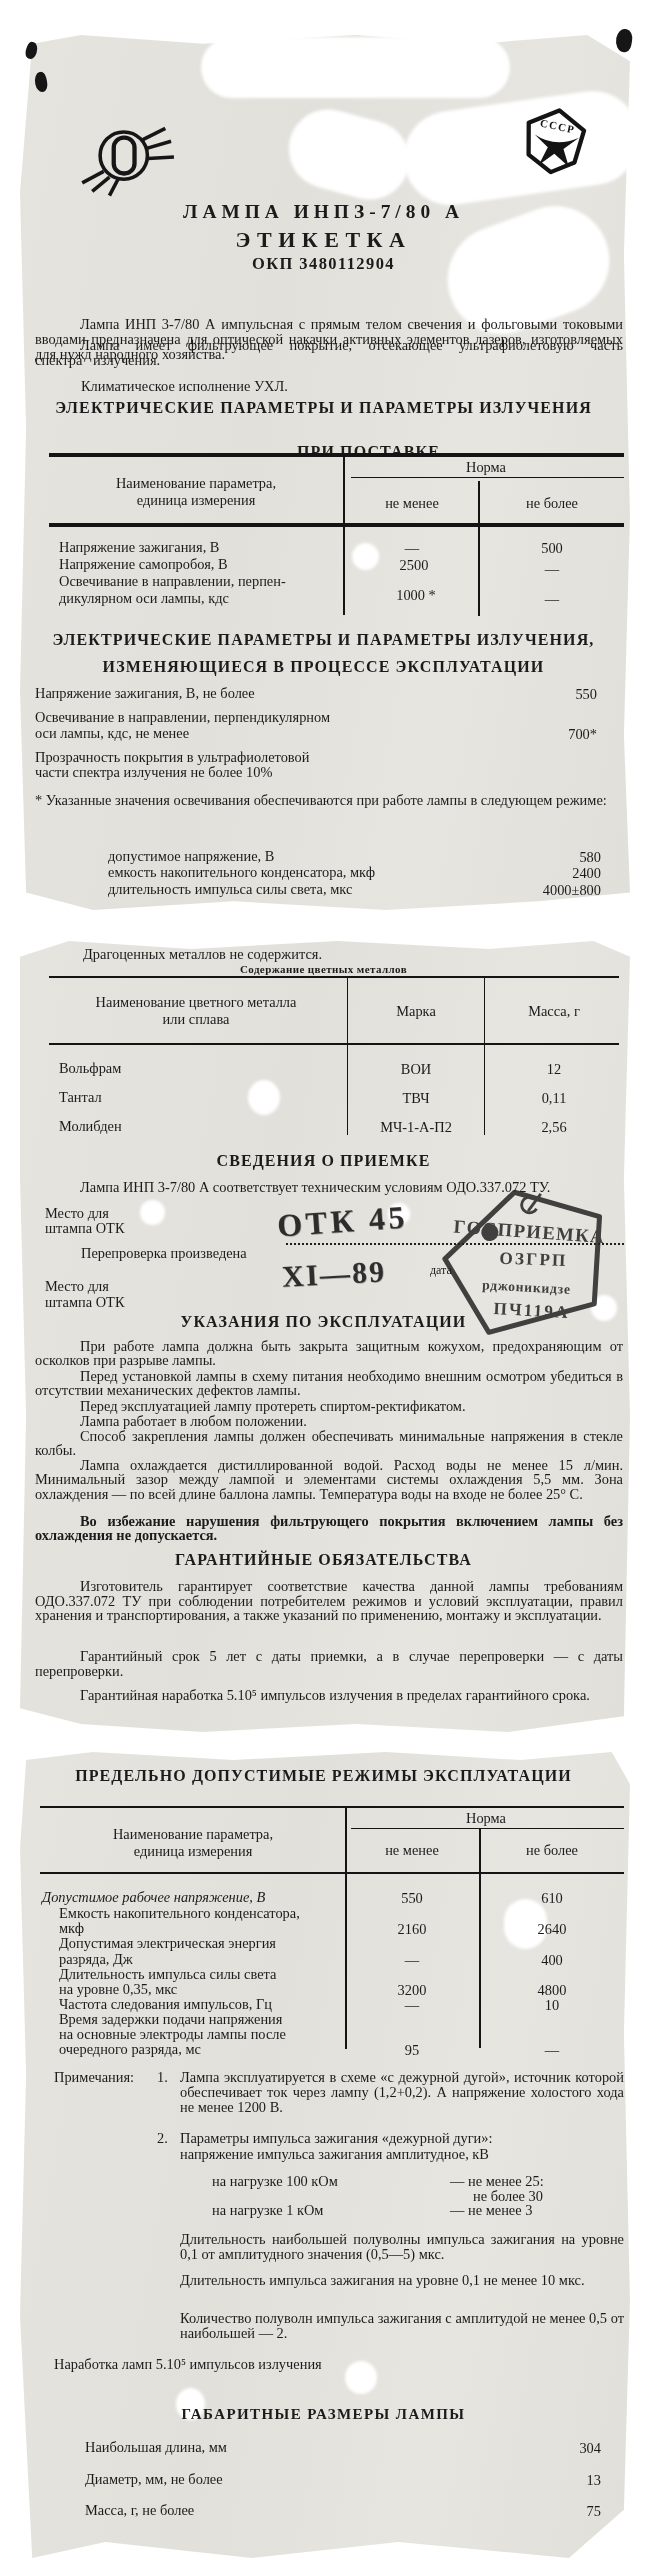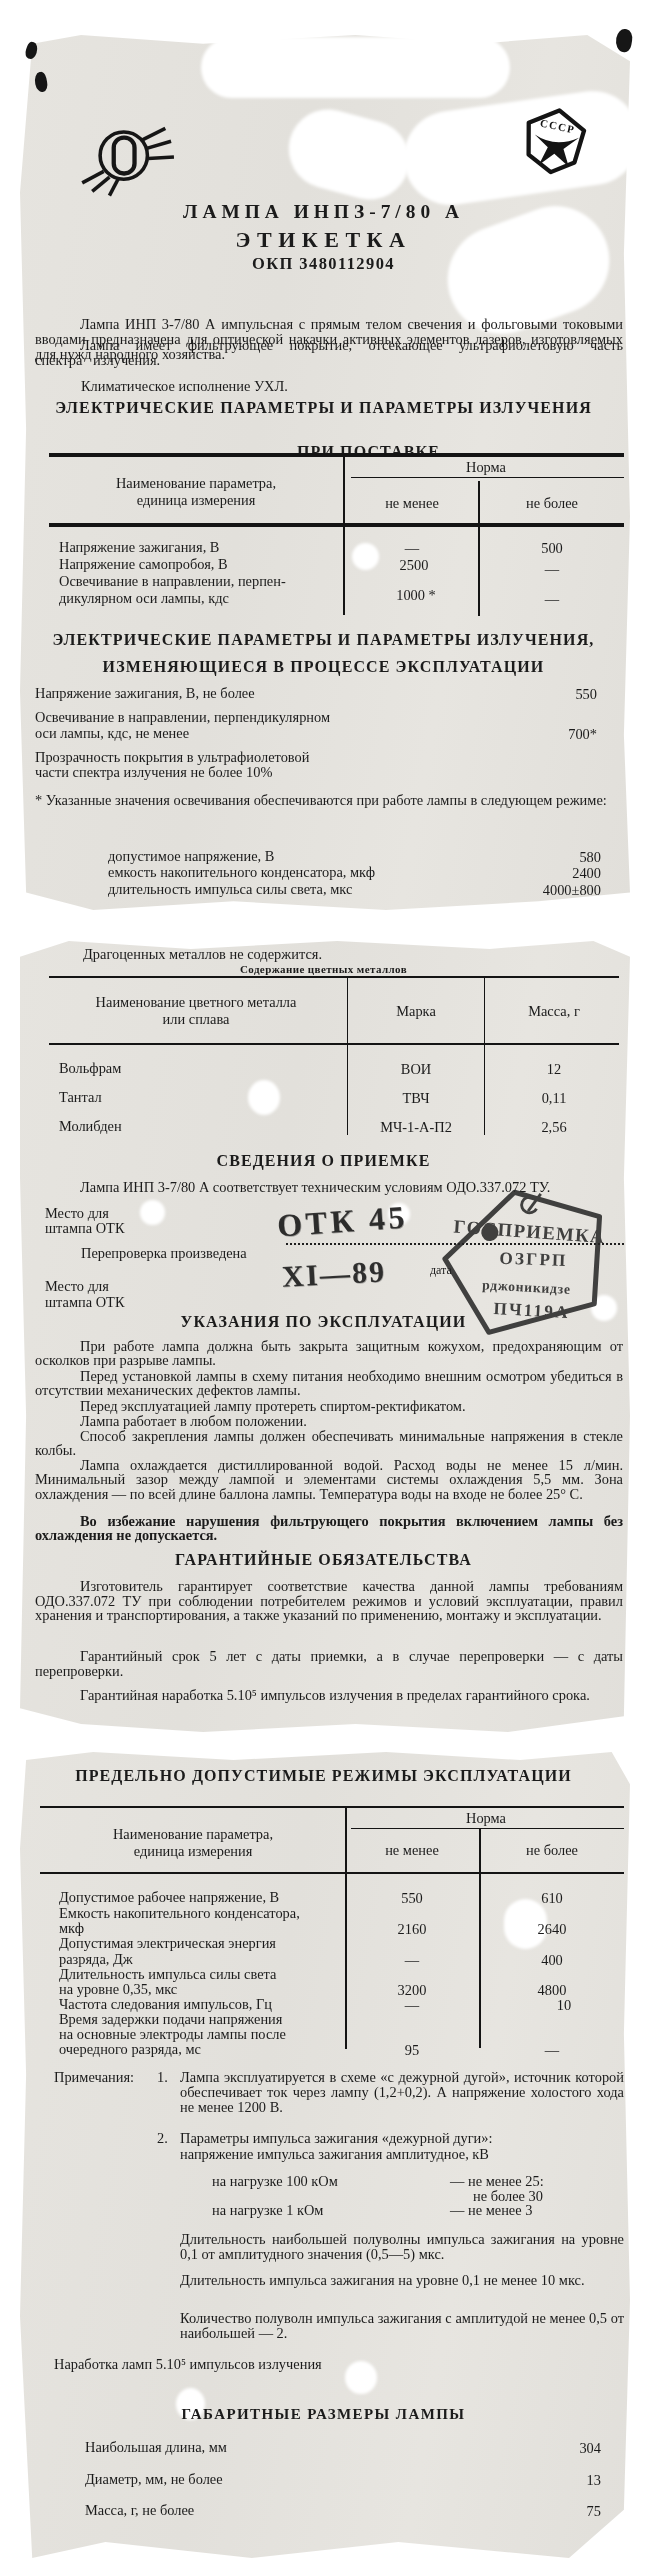--- a/index.html
+++ b/index.html
@@ -192,42 +192,42 @@
 <div class="ln" style="left:351px;top:1828px;width:273px;height:1.4px;"></div>
 <div class="ln" style="left:479px;top:1829px;width:2.2px;height:219px;"></div>
 <div class="ln" style="left:40px;top:1872px;width:584px;height:2.2px;"></div>
 
 <div class="val" style="left:193px;top:1826px;">Наименование параметра,</div>
 <div class="val" style="left:193px;top:1843px;">единица измерения</div>
 <div class="val" style="left:486px;top:1810px;">Норма</div>
 <div class="val" style="left:412px;top:1842px;">не  менее</div>
 <div class="val" style="left:552px;top:1842px;">не  более</div>
 
-<div class="t" style="left:59px;top:1890px;">Допустимое рабочее напряжение, В</div>
+<div class="t" style="left:42px;top:1890px;font-style:italic;">Допустимое рабочее напряжение, В</div>
 <div class="val" style="left:412px;top:1890px;">550</div>
 <div class="val" style="left:552px;top:1890px;">610</div>
 
 <div class="t" style="left:59px;top:1906px;">Емкость накопительного конденсатора,</div>
 <div class="t" style="left:59px;top:1921px;">мкф</div>
 <div class="val" style="left:412px;top:1921px;">2160</div>
 <div class="val" style="left:552px;top:1921px;">2640</div>
 
 <div class="t" style="left:59px;top:1936px;">Допустимая электрическая энергия</div>
 <div class="t" style="left:59px;top:1952px;">разряда, Дж</div>
 <div class="val" style="left:412px;top:1952px;">—</div>
 <div class="val" style="left:552px;top:1952px;">400</div>
 
 <div class="t" style="left:59px;top:1967px;">Длительность импульса силы света</div>
 <div class="t" style="left:59px;top:1982px;">на уровне 0,35, мкс</div>
 <div class="val" style="left:412px;top:1982px;">3200</div>
 <div class="val" style="left:552px;top:1982px;">4800</div>
 
 <div class="t" style="left:59px;top:1997px;">Частота следования импульсов, Гц</div>
 <div class="val" style="left:412px;top:1997px;">—</div>
-<div class="val" style="left:564px;top:1997px;">10</div>
+<div class="val" style="left:552px;top:1997px;">10</div>
 
 <div class="t" style="left:59px;top:2012px;">Время задержки подачи напряжения</div>
 <div class="t" style="left:59px;top:2027px;">на основные электроды лампы после</div>
 <div class="t" style="left:59px;top:2042px;">очередного разряда, мс</div>
 <div class="val" style="left:412px;top:2042px;">95</div>
 <div class="val" style="left:552px;top:2042px;">—</div>
 
 <div class="t" style="left:54px;top:2070px;">Примечания:</div>
 <div class="t" style="left:157px;top:2070px;">1.</div>
 <div class="t wrap" style="left:180px;top:2070px;width:444px;">Лампа эксплуатируется в схеме «с дежурной дугой», источник которой обеспечивает ток через лампу (1,2+0,2). А напряжение холостого хода не менее 1200 В.</div>

